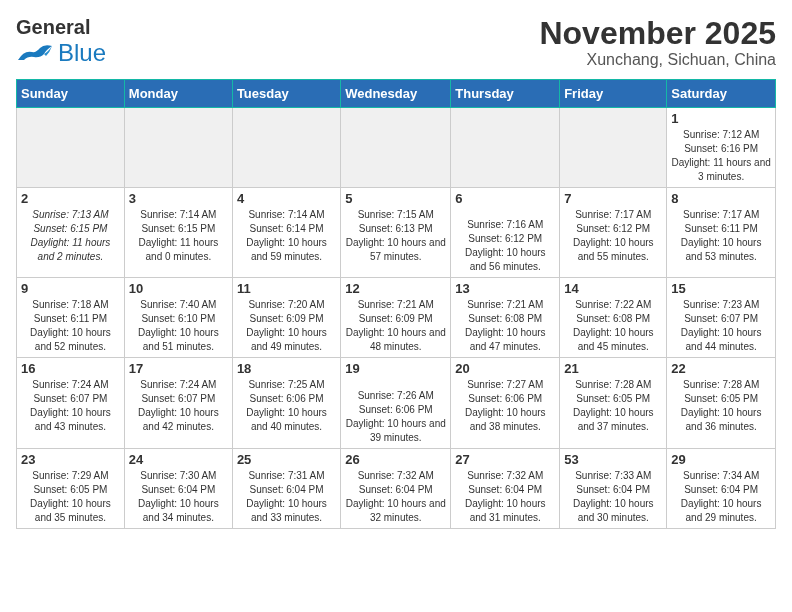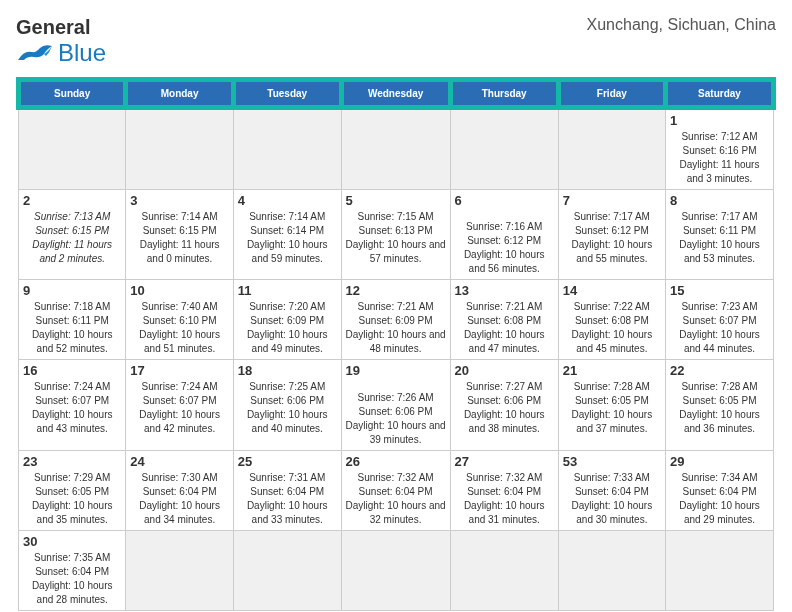--- a/index.html
+++ b/index.html
@@ -35,24 +35,24 @@
       color: #555;
     }
     .calendar-table {
       width: 100%;
       border-collapse: collapse;
       border: 1px solid #ccc;
     }
     .calendar-table th {
       background: #2a6db5;
       color: #fff;
-      font-size: 10px;
+      font-size: 13px;
       padding: 6px 4px;
-      text-align: center;
-      border: 5px solid #14b8a6;
+      text-align: left;
+      border: 1px solid #14b8a6;
       font-weight: bold;
     }
     .calendar-table td {
       vertical-align: top;
       border: 1px solid #ccc;
       padding: 3px 4px;
       font-size: 10px;
       color: #333;
       width: 113px;
       min-height: 80px;
@@ -86,20 +86,21 @@
     <div style="display:flex;align-items:center;gap:2px;">
 
       <svg width="40" height="22" viewBox="0 0 40 22">
         <path d="M2,18 Q8,8 16,10 Q20,11 24,6 Q28,2 36,4 Q30,8 28,12 Q24,16 18,15 Q12,14 8,18 Z" fill="#1a7abf"></path>
         <path d="M28,12 Q32,10 36,4 Q34,10 30,14 Z" fill="#2a90d0"></path>
       </svg>
       <span style="font-size:24px;font-weight:normal;color:#1a7abf;">Blue</span>
     </div>
   </div>
   <div class="title-area">
+    <div class="month-title">November 2025</div>
     <div class="subtitle">Xunchang, Sichuan, China</div>
   </div>
 </div>
 
 <table class="calendar-table">
   <thead>
     <tr>
     <th>Sunday</th>
         <th>Monday</th>
         <th>Tuesday</th>
@@ -293,28 +294,14 @@
 Sunset: 6:04 PM
 Daylight: 10 hours and 30 minutes.</div>
         </td>
         <td>
           <span class="day-number">29</span>
           <div class="day-info" style="white-space: pre-line;">Sunrise: 7:34 AM
 Sunset: 6:04 PM
 Daylight: 10 hours and 29 minutes.</div>
         </td>
       </tr>
-      <tr>
-        <td>
-          <span class="day-number">30</span>
-          <div class="day-info" style="white-space: pre-line;">Sunrise: 7:35 AM
-Sunset: 6:04 PM
-Daylight: 10 hours and 28 minutes.</div>
-        </td>
-        <td class="empty"></td>
-        <td class="empty"></td>
-        <td class="empty"></td>
-        <td class="empty"></td>
-        <td class="empty"></td>
-        <td class="empty"></td>
-      </tr>
     </tbody>
 </table>
 
 </body></html>

